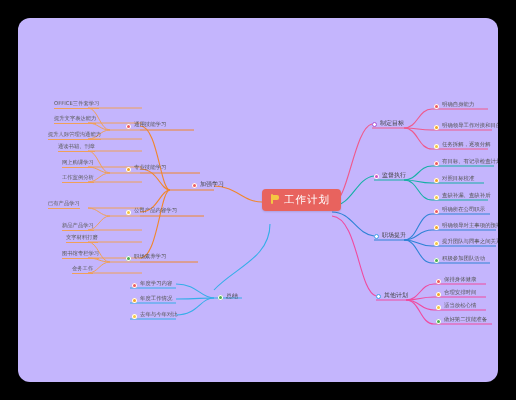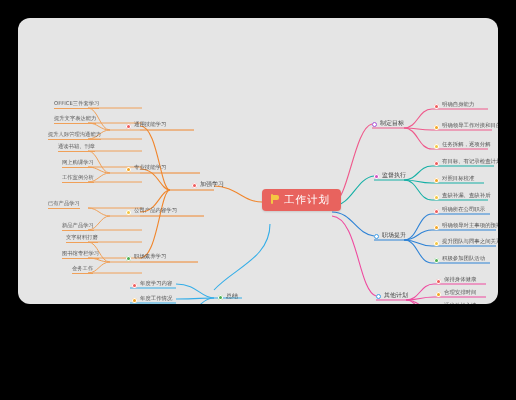--- a/index.html
+++ b/index.html
@@ -1,19 +1,19 @@
 <!DOCTYPE html>
 <html><head>
 <meta charset="utf-8">
 <style>
   html,body{margin:0;padding:0;background:#000;}
   body{width:516px;height:400px;overflow:hidden;font-family:"DejaVu Sans","Liberation Sans",sans-serif;}
   #window{
-    position:absolute;left:18px;top:18px;width:480px;height:286px;
-    background:#e5e5e5;border-radius:12px;overflow:hidden;
+    position:absolute;left:18px;top:18px;width:480px;height:364px;
+    background:#c4b5fd;border-radius:12px;overflow:hidden;
   }
   #canvas{position:absolute;left:0;top:0;width:480px;height:364px;}
   svg.links{position:absolute;left:0;top:0;width:480px;height:364px;pointer-events:none;}
 
   .node{position:absolute;white-space:nowrap;display:flex;align-items:center;}
 
   
   #center-node{
     background:#e8635e;color:#fff;border-radius:4px;
     padding:5px 11px 6px 9px;font-size:10px;letter-spacing:1px;

